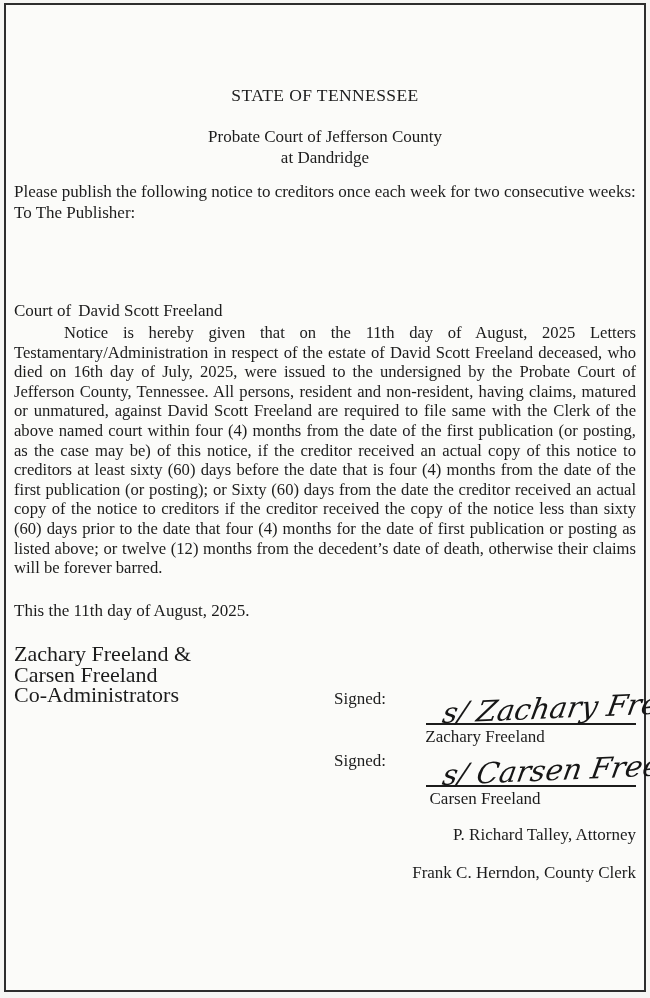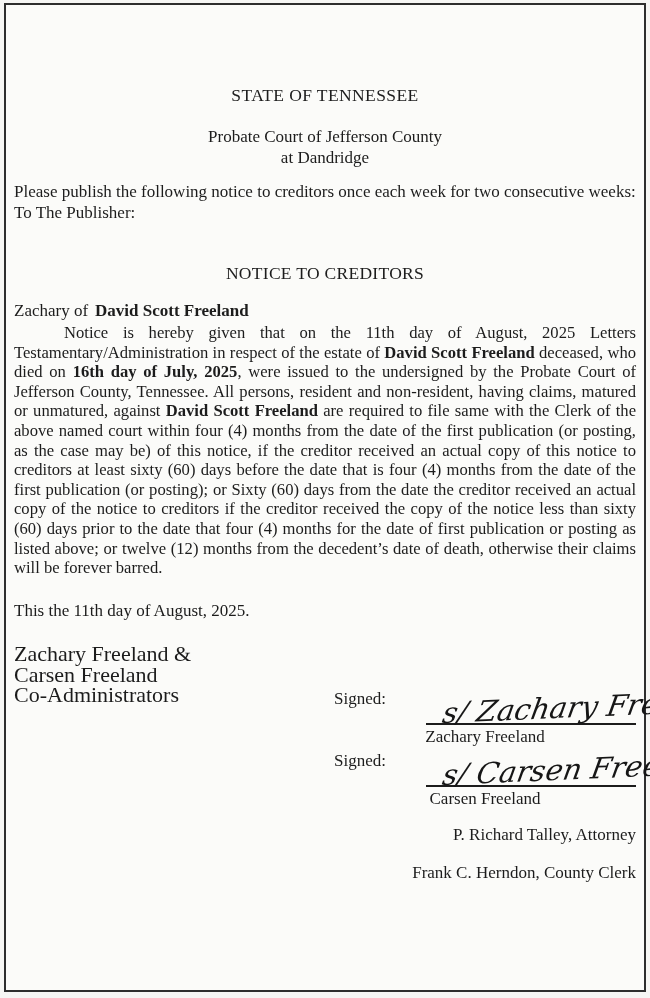--- a/index.html
+++ b/index.html
@@ -56,43 +56,42 @@
     font-style: italic;
     font-size: 29px;
     white-space: nowrap;
     transform: skewX(-12deg) rotate(-2.5deg);
     transform-origin: left bottom;
     color: #161616;
   }
   .sig-printed { text-align: center; font-size: 17px; margin-top: 2px; }
   .footer { position: absolute; top: 820px; right: 8px; text-align: right; font-size: 17px; line-height: 19px; }
   .footer .f-line { margin-bottom: 19px; }
-  b { font-weight: bold; }
+  b { font-weight: normal; }
 </style>
 </head>
 <body>
 
 <div class="page">
   <div class="frame">
 
     <div class="abs center state-head">STATE OF TENNESSEE</div>
 
     <div class="abs center t17 court-head">
       <div>Probate Court of Jefferson County</div>
       <div>at Dandridge</div>
     </div>
 
     <div class="abs t17 publisher">
       <div>Please publish the following notice to creditors once each week for two consecutive weeks:</div>
       <div>To The Publisher:</div>
     </div>
 
-    <div class="abs center notice-title">NOTICE TO CREDITORS</div>
 
-    <div class="abs estate-line"><span>Zachary of</span><b>David Scott Freeland</b></div>
+    <div class="abs estate-line"><span>Court of</span><b>David Scott Freeland</b></div>
 
     <div class="abs body-par"><span>Notice is hereby given that on the 11th day of August, 2025 Letters Testamentary/Administration in respect of the estate of </span><b>David Scott Freeland</b><span> deceased, who died on </span><b>16th day of July, 2025</b><span>, were issued to the undersigned by the Probate Court of Jefferson County, Tennessee.  All persons, resident and non-resident, having claims, matured or unmatured, against </span><b>David Scott Freeland</b><span> are required to file same with the Clerk of the above named court within four (4) months from the date of the first publication (or posting, as the case may be) of this notice, if the creditor received an actual copy of this notice to creditors at least sixty (60) days before the date that is four (4) months from the date of the first publication (or posting); or Sixty (60) days from the date the creditor received an actual copy of the notice to creditors if the creditor received the copy of the notice less than sixty (60) days prior to the date that four (4) months for the date of first publication or posting as listed above; or twelve (12) months from the decedent’s date of death, otherwise their claims will be forever barred.</span></div>
 
     <div class="abs dated-line">This the 11th day of August, 2025.</div>
 
     <div class="abs admins">
       <div>Zachary Freeland &amp;</div>
       <div>Carsen Freeland</div>
       <div>Co-Administrators</div>
     </div>

